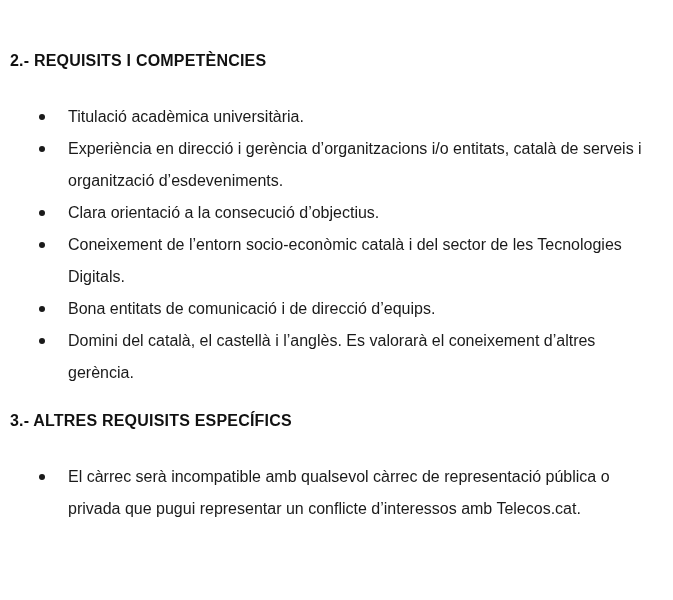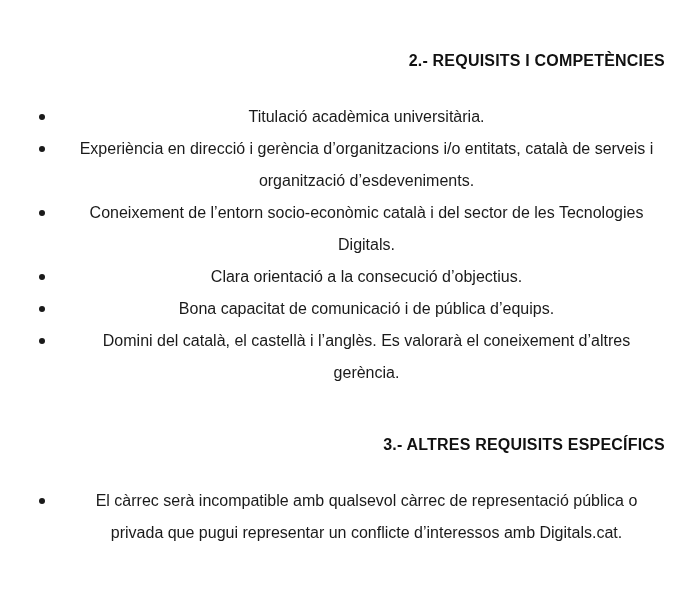--- a/index.html
+++ b/index.html
@@ -23,30 +23,28 @@
     height: 600px;
     padding: 45px 8px 0 10px;
   }
   h2.section-heading {
     margin: 0;
     font-size: 16px;
     line-height: 32px;
     font-weight: bold;
     color: #111111;
     letter-spacing: 0.2px;
-    text-align: right;
   }
   section + section h2.section-heading {
-    margin-top: 40px;
+    margin-top: 16px;
   }
   ul.bullet-list {
     margin: 24px 0 0 0;
     padding: 0;
     list-style: none;
-    text-align: center;
   }
   ul.bullet-list li {
     position: relative;
     padding-left: 58px;
     margin: 0;
   }
   ul.bullet-list .bullet {
     position: absolute;
     left: 29px;
     top: 13px;
@@ -62,27 +60,27 @@
 </head>
 <body>
 
 <div class="page">
 
   <section>
     <h2 class="section-heading">2.- REQUISITS I COMPETÈNCIES</h2>
     <ul class="bullet-list">
         <li><span class="bullet"></span><span class="item-text">Titulació acadèmica universitària.</span></li>
         <li><span class="bullet"></span><span class="item-text">Experiència en direcció i gerència d’organitzacions i/o entitats, català de serveis i organització d’esdeveniments.</span></li>
+        <li><span class="bullet"></span><span class="item-text">Clara orientació a la consecució d’objectius.</span></li>
         <li><span class="bullet"></span><span class="item-text">Coneixement de l’entorn socio-econòmic català i del sector de les Tecnologies Digitals.</span></li>
-        <li><span class="bullet"></span><span class="item-text">Clara orientació a la consecució d’objectius.</span></li>
-        <li><span class="bullet"></span><span class="item-text">Bona capacitat de comunicació i de pública d’equips.</span></li>
+        <li><span class="bullet"></span><span class="item-text">Bona entitats de comunicació i de direcció d’equips.</span></li>
         <li><span class="bullet"></span><span class="item-text">Domini del català, el castellà i l’anglès. Es valorarà el coneixement d’altres gerència.</span></li>
       </ul>
   </section>
 
   <section>
     <h2 class="section-heading">3.- ALTRES REQUISITS ESPECÍFICS</h2>
     <ul class="bullet-list">
-        <li><span class="bullet"></span><span class="item-text">El càrrec serà incompatible amb qualsevol càrrec de representació pública o privada que pugui representar un conflicte d’interessos amb Digitals.cat.</span></li>
+        <li><span class="bullet"></span><span class="item-text">El càrrec serà incompatible amb qualsevol càrrec de representació pública o privada que pugui representar un conflicte d’interessos amb Telecos.cat.</span></li>
       </ul>
   </section>
 
 </div>
 
 </body></html>

